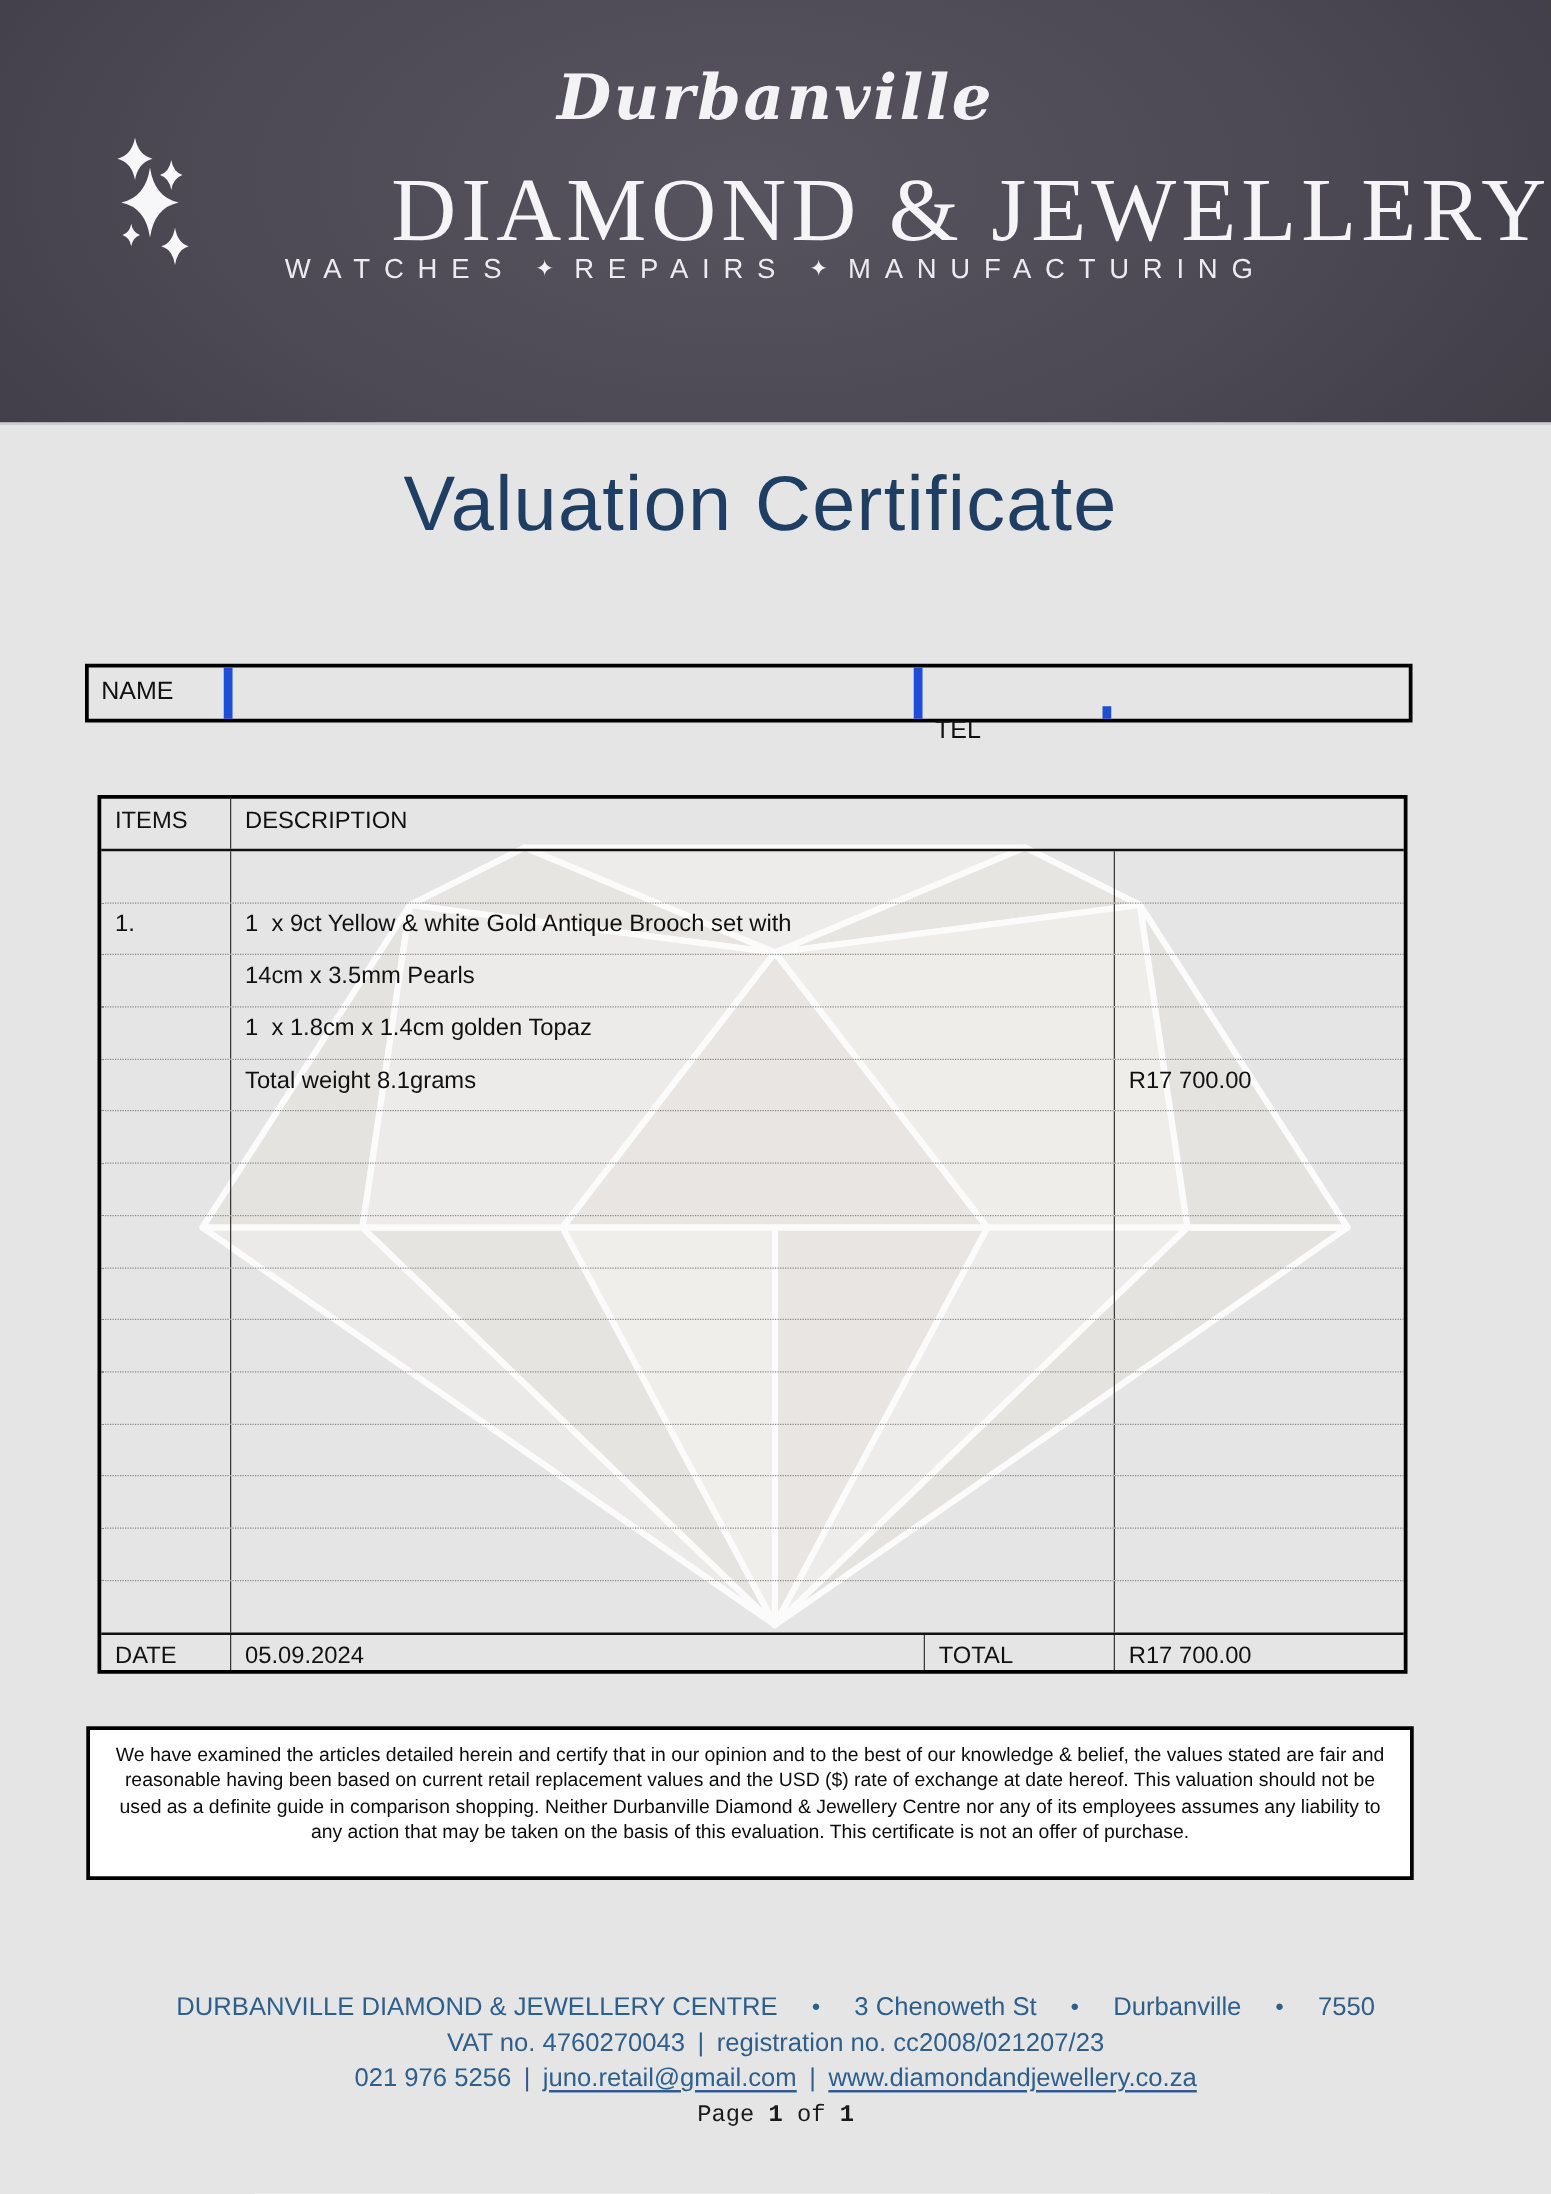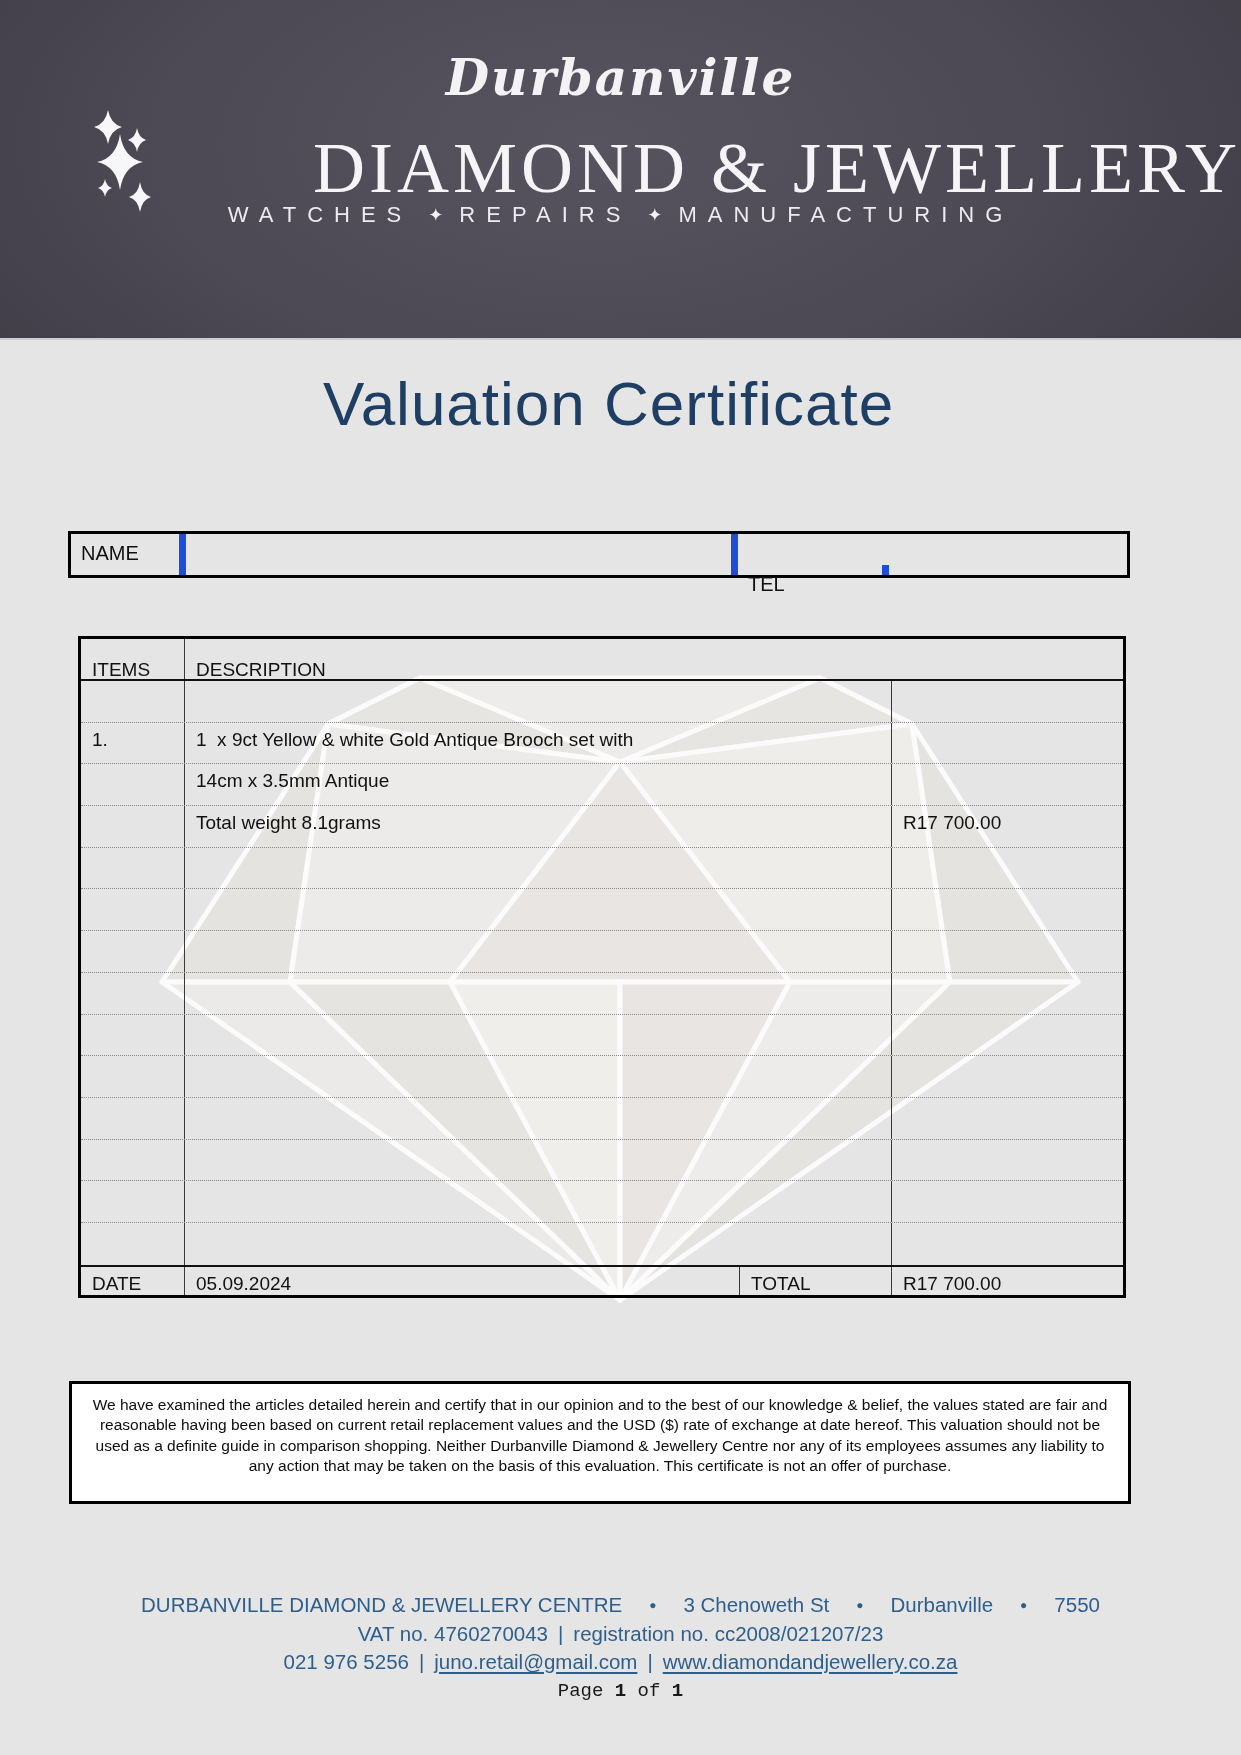--- a/index.html
+++ b/index.html
@@ -64,21 +64,21 @@
     border:3px solid #000;background:transparent;
   }
   .itr{display:flex;}
   .itr .c{border-right:1px solid #3a3a3a;padding:6px 0 0 11px;font-size:19px;color:#111;
           overflow:hidden;white-space:pre-wrap;}
   .itr .c:last-child{border-right:none;}
   .c-item{width:104px;}
   .c-desc{width:707px;}
   .c-val{flex:1;}
   .ithead{height:42px;border-bottom:2px solid #111;font-size:20px;}
-  .ithead .c{padding-top:20px;}
+  .ithead .c{padding-top:7px;}
   .trow{height:41.7px;border-bottom:1px dotted #8a8a8a;}
   .trow:last-child{border-bottom:none;}
   .itdate{height:30px;border-top:2px solid #111;font-size:20px;}
   .c-datelabel{width:104px;}
   .c-dateval{width:555px;}
   .c-total{width:152px;}
   .c-totalval{flex:1;}
 
   
   .disclaimer{
@@ -165,24 +165,29 @@
     </div>
 
     <div class="itr trow">
       <div class="c c-item">1.</div>
       <div class="c c-desc">1  x 9ct Yellow &amp; white Gold Antique Brooch set with</div>
       <div class="c c-val"></div>
     </div>
 
     <div class="itr trow">
       <div class="c c-item"></div>
-      <div class="c c-desc">14cm x 3.5mm Antique</div>
-      <div class="c c-val"></div>
-    </div>
-
+      <div class="c c-desc">14cm x 3.5mm Pearls</div>
+      <div class="c c-val"></div>
+    </div>
+
+    <div class="itr trow">
+      <div class="c c-item"></div>
+      <div class="c c-desc">1  x 1.8cm x 1.4cm golden Topaz</div>
+      <div class="c c-val"></div>
+    </div>
 
     <div class="itr trow">
       <div class="c c-item"></div>
       <div class="c c-desc">Total weight 8.1grams</div>
       <div class="c c-val">R17 700.00</div>
     </div>
 
     <div class="itr trow">
       <div class="c c-item"></div>
       <div class="c c-desc"></div>

